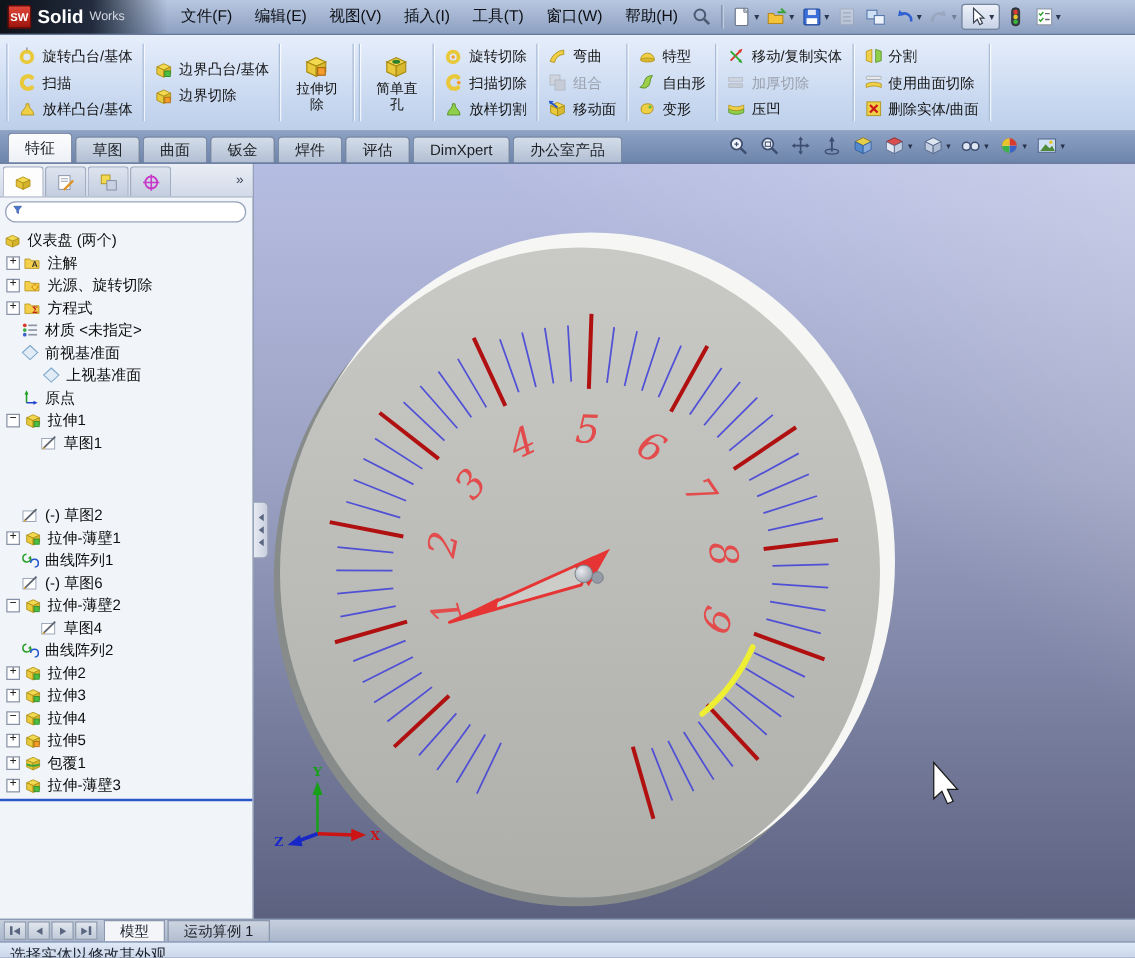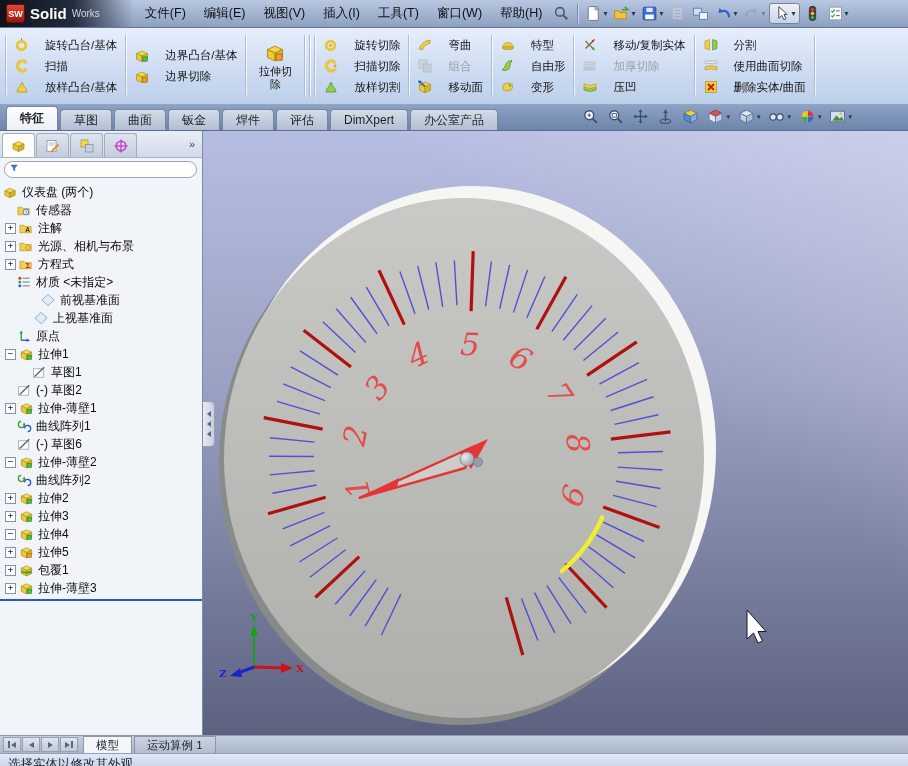--- a/index.html
+++ b/index.html
@@ -21,30 +21,30 @@
   .qi .caret{font-size:8px;color:#2c3850;margin-left:1px}
   .qi.disabled{opacity:.42}
   .qi.boxed{border:1px solid #76849e;background:linear-gradient(#eef2f9,#c8d3e6);border-radius:3px;padding:1px 3px}
 
   
   .cmdbar{height:72px;flex:none;display:flex;align-items:stretch;padding:2px 0 2px 3px;background:linear-gradient(#e6eefb,#c7d7ef 72%,#bdd0ea);border-bottom:1px solid #93a7c5;overflow:hidden}
   .cgroup{display:flex;align-items:center;padding:0 2px}
   .big-btn{width:50px;flex:none;display:flex;flex-direction:column;align-items:center;justify-content:center;gap:1px;font-size:11px;line-height:12.5px;text-align:center;color:#141414}
   .big-btn svg{width:22px;height:22px;display:block}
   .stack{display:flex;flex-direction:column;justify-content:center;gap:1px}
-  .stack-item{display:flex;align-items:center;gap:15px;font-size:11.5px;height:20px;padding:0 4px;color:#141414;white-space:nowrap}
+  .stack-item{display:flex;align-items:center;gap:4px;font-size:11.5px;height:20px;padding:0 4px;color:#141414;white-space:nowrap}
   .stack-item svg{width:16px;height:16px;flex:none;display:block}
   .stack-item.disabled{color:#9aa1ac}
   .stack-item.disabled svg{filter:grayscale(1);opacity:.5}
   .cmd-sep{width:1px;background:#a9bcd8;box-shadow:1px 0 0 rgba(255,255,255,.75);margin:5px 2px;flex:none}
 
   
   .tabrow{height:25px;flex:none;display:flex;align-items:flex-end;padding-left:6px;background:linear-gradient(#8ca1c4,#6e85ab);border-bottom:1px solid #5a6e95;position:relative}
   .rtab{height:20px;display:flex;align-items:center;padding:0 13px;font-size:12px;background:linear-gradient(#d4dde9,#b2bfd3);border:1px solid #78869e;border-bottom:none;border-radius:4px 4px 0 0;margin-right:2px;color:#1c2026}
-  .rtab.active{background:linear-gradient(#fcfdfe,#edf0f5);height:23px;font-weight:bold}
+  .rtab.active{background:linear-gradient(#fcfdfe,#edf0f5);height:23px;font-weight:normal}
   .hud{position:absolute;right:56px;top:3px;display:flex;align-items:center;gap:8px}
   .hud-item{display:flex;align-items:center;gap:2px}
   .hud-item svg{width:17px;height:17px;display:block}
   .hud .caret{font-size:7px;color:#24314c}
 
   
   .main{flex:none;height:604px;display:flex}
   .panel{width:202px;flex:none;background:#f1f4f9;border-right:1px solid #7c8ba6;display:flex;flex-direction:column}
   .panel-tabs{height:26px;flex:none;display:flex;align-items:flex-end;background:linear-gradient(#eaeef5,#d2dae8);border-bottom:1px solid #a8b3c8;padding:0 2px}
   .ptab{width:31px;height:23px;display:flex;align-items:center;justify-content:center;border:1px solid #a2adc2;border-bottom:none;border-radius:3px 3px 0 0;background:linear-gradient(#dde4ef,#c3cdde);margin-right:1px}
@@ -274,20 +274,34 @@
               <polygon points="13.5,5.5 8,8 8,13.8 13.5,11.2" fill="#d8b82e" stroke="#ab8d15" stroke-width=".7"></polygon>
               <rect x="8.8" y="8.8" width="4.4" height="4.4" fill="#f49c2c" stroke="#b06a10" stroke-width=".7"></rect>
             </svg>
           </span>
           <div>拉伸切</div>
           <div>除</div>
         </div>
       </div>
       <span class="cmd-sep"></span>
       <span class="cmd-sep"></span>
+      <div class="cgroup">
+        <div class="big-btn">
+          <span style="display: flex;">
+            <svg viewBox="0 0 16 16">
+              <polygon points="2.5,5.5 8,3 13.5,5.5 8,8" fill="#f2d94f" stroke="#ab8d15" stroke-width=".7"></polygon>
+              <polygon points="2.5,5.5 8,8 8,13.8 2.5,11.2" fill="#e8ca3c" stroke="#ab8d15" stroke-width=".7"></polygon>
+              <polygon points="13.5,5.5 8,8 8,13.8 13.5,11.2" fill="#d8b82e" stroke="#ab8d15" stroke-width=".7"></polygon>
+              <ellipse cx="8" cy="5.4" rx="2.3" ry="1.2" fill="#2f7e2a"></ellipse>
+            </svg>
+          </span>
+          <div>简单直</div>
+          <div>孔</div>
+        </div>
+      </div>
       <span class="cmd-sep"></span>
       <div class="cgroup">
         <div class="stack">
           <div class="stack-item">
             <span style="display: flex;">
               <svg viewBox="0 0 16 16">
                 <circle cx="7.5" cy="8.5" r="4.3" fill="none" stroke="#e9c93a" stroke-width="3"></circle>
                 <circle cx="7.5" cy="8.5" r="1.4" fill="#f49c2c"></circle>
               </svg>
             </span>
@@ -613,50 +627,39 @@
             <span class="tree-icon">
               <svg viewBox="0 0 16 16">
                 <polygon points="2,6 7.5,3.5 13,6 7.5,8.5" fill="#f2d94f" stroke="#b09018" stroke-width=".7"></polygon>
                 <polygon points="2,6 7.5,8.5 7.5,13.5 2,11" fill="#e5c43a" stroke="#b09018" stroke-width=".7"></polygon>
                 <polygon points="13,6 7.5,8.5 7.5,13.5 13,11" fill="#d3b22c" stroke="#b09018" stroke-width=".7"></polygon>
               </svg>
             </span>
             <span class="tlabel">仪表盘 (两个)</span>
           </div>
           <div class="trow" style="padding-left: 5px;">
-            <span class="exp-spacer"></span>
-            <span class="tree-icon">
-              <svg viewBox="0 0 16 16">
-                <path d="M1 12.5 V4.5 H5.2 L6.6 6 H13 V12.5 Z" fill="#f4cf4b" stroke="#b5921f" stroke-width=".7"></path>
-                <circle cx="9.5" cy="9.5" r="3" fill="#eaf1fa" stroke="#3a62b0" stroke-width=".8"></circle>
-                <path d="M9.5 7.9 V9.5 L10.8 10.3" stroke="#3a62b0" fill="none" stroke-width=".8"></path>
-              </svg>
-            </span>
-            <span class="tlabel">传感器</span>
-          </div>
-          <div class="trow" style="padding-left: 5px;">
             <span class="expander">+</span>
             <span class="tree-icon">
               <svg viewBox="0 0 16 16">
                 <path d="M1 12.5 V4.5 H5.2 L6.6 6 H13 V12.5 Z" fill="#f4cf4b" stroke="#b5921f" stroke-width=".7"></path>
                 <text x="9.3" y="11.6" font-size="7" font-weight="bold" fill="#333" text-anchor="middle" font-family="Liberation Sans,sans-serif">A</text>
               </svg>
             </span>
             <span class="tlabel">注解</span>
           </div>
           <div class="trow" style="padding-left: 5px;">
             <span class="expander">+</span>
             <span class="tree-icon">
               <svg viewBox="0 0 16 16">
                 <path d="M1 12.5 V4.5 H5.2 L6.6 6 H13 V12.5 Z" fill="#f4cf4b" stroke="#b5921f" stroke-width=".7"></path>
                 <circle cx="9.5" cy="9.3" r="2.1" fill="#ffd24a" stroke="#d08a10" stroke-width=".7"></circle>
                 <path d="M9.5 5.8 v1.2 M9.5 11.6 v1.2 M6.3 9.3 h1.2 M11.5 9.3 h1.2" stroke="#d08a10" stroke-width=".8"></path>
               </svg>
             </span>
-            <span class="tlabel">光源、相机与布景</span>
+            <span class="tlabel">光源、旋转切除</span>
           </div>
           <div class="trow" style="padding-left: 5px;">
             <span class="expander">+</span>
             <span class="tree-icon">
               <svg viewBox="0 0 16 16">
                 <path d="M1 12.5 V4.5 H5.2 L6.6 6 H13 V12.5 Z" fill="#f4cf4b" stroke="#b5921f" stroke-width=".7"></path>
                 <text x="9.4" y="11.8" font-size="7.5" font-weight="bold" fill="#c02020" text-anchor="middle" font-family="DejaVu Serif,serif">Σ</text>
               </svg>
             </span>
             <span class="tlabel">方程式</span>
@@ -668,21 +671,21 @@
                 <circle cx="3" cy="3.5" r="1.6" fill="#d83a2e"></circle>
                 <rect x="6" y="2.8" width="7.5" height="1.4" fill="#8b95a5"></rect>
                 <circle cx="3" cy="7.5" r="1.6" fill="#3ab049"></circle>
                 <rect x="6" y="6.8" width="7.5" height="1.4" fill="#8b95a5"></rect>
                 <circle cx="3" cy="11.5" r="1.6" fill="#3a62c8"></circle>
                 <rect x="6" y="10.8" width="7.5" height="1.4" fill="#8b95a5"></rect>
               </svg>
             </span>
             <span class="tlabel">材质 &lt;未指定&gt;</span>
           </div>
-          <div class="trow" style="padding-left: 5px; margin-left: 24px;">
+          <div class="trow" style="padding-left: 5px;">
             <span class="exp-spacer"></span>
             <span class="tree-icon">
               <svg viewBox="0 0 16 16">
                 <polygon points="7.5,1.5 14,7.5 7.5,13.5 1,7.5" fill="#cfe2f2" fill-opacity=".45" stroke="#7ba7cc" stroke-width=".9"></polygon>
               </svg>
             </span>
             <span class="tlabel">前视基准面</span>
           </div>
           <div class="trow" style="padding-left: 22px;">
             <span class="exp-spacer"></span>
@@ -721,21 +724,21 @@
             <span class="exp-spacer"></span>
             <span class="tree-icon">
               <svg viewBox="0 0 16 16">
                 <rect x="1.5" y="4" width="11" height="9" fill="#fff" stroke="#97a2b4" stroke-width=".8"></rect>
                 <line x1="3.2" y1="12" x2="13" y2="2.5" stroke="#5a636e" stroke-width="1.5"></line>
                 <polygon points="2,13.2 4.4,12.4 2.8,11" fill="#d8a020"></polygon>
               </svg>
             </span>
             <span class="tlabel">草图1</span>
           </div>
-          <div class="trow" style="padding-left: 5px;">
+          <div class="trow" style="padding-left: 5px; margin-top: 40px;">
             <span class="exp-spacer"></span>
             <span class="tree-icon">
               <svg viewBox="0 0 16 16">
                 <rect x="1.5" y="4" width="11" height="9" fill="#fff" stroke="#97a2b4" stroke-width=".8"></rect>
                 <line x1="3.2" y1="12" x2="13" y2="2.5" stroke="#5a636e" stroke-width="1.5"></line>
                 <polygon points="2,13.2 4.4,12.4 2.8,11" fill="#d8a020"></polygon>
               </svg>
             </span>
             <span class="tlabel">(-) 草图2</span>
           </div>
@@ -777,20 +780,31 @@
             <span class="expander">−</span>
             <span class="tree-icon">
               <svg viewBox="0 0 16 16">
                 <polygon points="2.5,5.5 8,3 13.5,5.5 8,8" fill="#f2d94f" stroke="#ab8d15" stroke-width=".7"></polygon>
                 <polygon points="2.5,5.5 8,8 8,13.8 2.5,11.2" fill="#e8ca3c" stroke="#ab8d15" stroke-width=".7"></polygon>
                 <polygon points="13.5,5.5 8,8 8,13.8 13.5,11.2" fill="#d8b82e" stroke="#ab8d15" stroke-width=".7"></polygon>
                 <rect x="8.8" y="8.8" width="4.4" height="4.4" fill="#4cbe44" stroke="#2c8a26" stroke-width=".7"></rect>
               </svg>
             </span>
             <span class="tlabel">拉伸-薄壁2</span>
+          </div>
+          <div class="trow" style="padding-left: 20px;">
+            <span class="exp-spacer"></span>
+            <span class="tree-icon">
+              <svg viewBox="0 0 16 16">
+                <rect x="1.5" y="4" width="11" height="9" fill="#fff" stroke="#97a2b4" stroke-width=".8"></rect>
+                <line x1="3.2" y1="12" x2="13" y2="2.5" stroke="#5a636e" stroke-width="1.5"></line>
+                <polygon points="2,13.2 4.4,12.4 2.8,11" fill="#d8a020"></polygon>
+              </svg>
+            </span>
+            <span class="tlabel">草图4</span>
           </div>
           <div class="trow" style="padding-left: 5px;">
             <span class="exp-spacer"></span>
             <span class="tree-icon">
               <svg viewBox="0 0 16 16">
                 <path d="M4.5 2.5 A3.3 3.3 0 1 0 8 6" fill="none" stroke="#2aa02a" stroke-width="1.3"></path>
                 <polygon points="8.8,6.8 8.1,3.8 5.7,5.9" fill="#2aa02a"></polygon>
                 <path d="M11.5 13.5 A3.3 3.3 0 1 0 8 10" fill="none" stroke="#2255cc" stroke-width="1.3"></path>
               </svg>
             </span>

